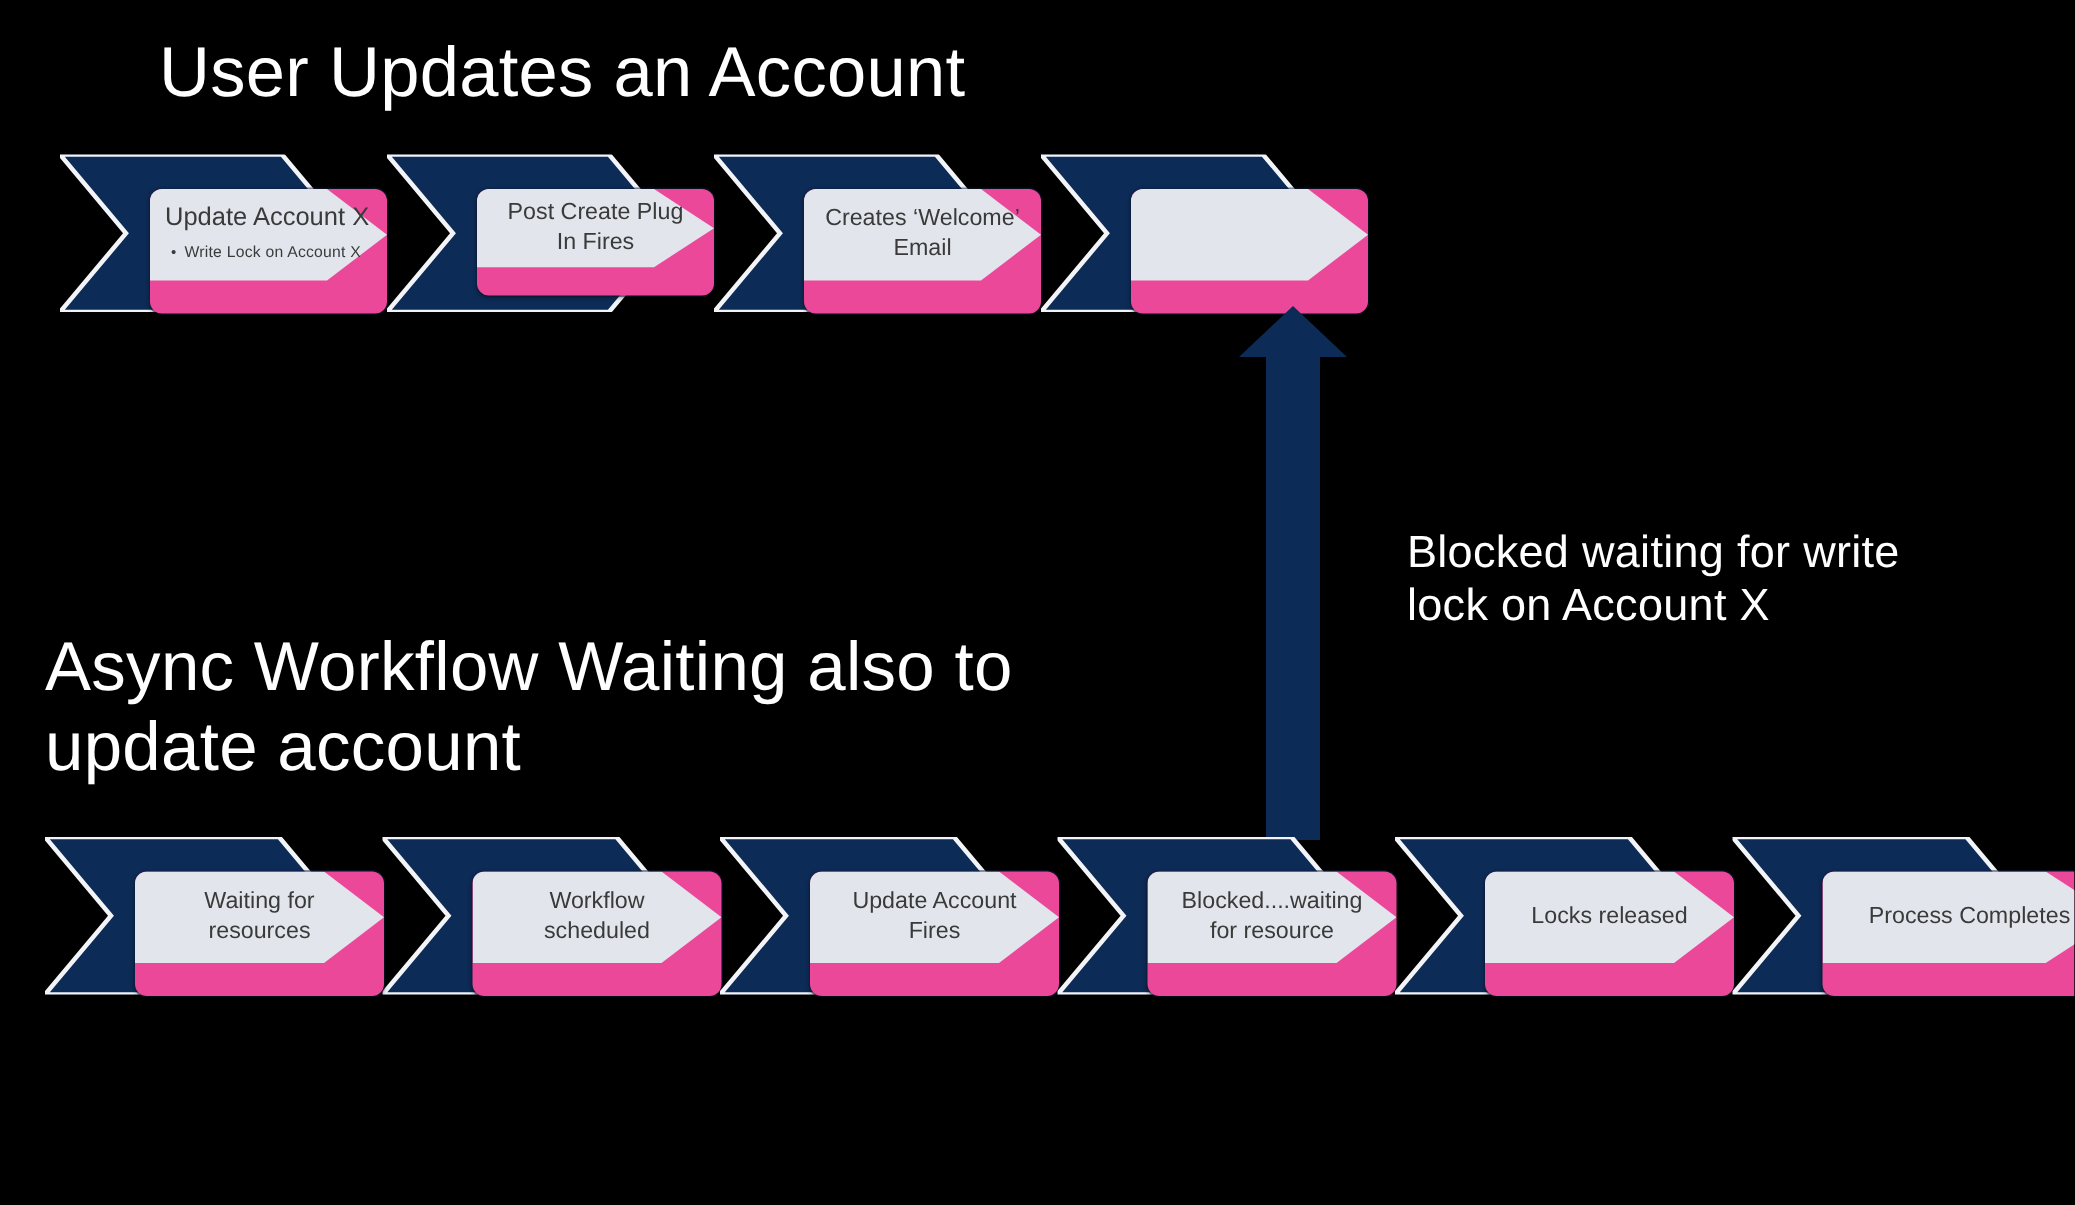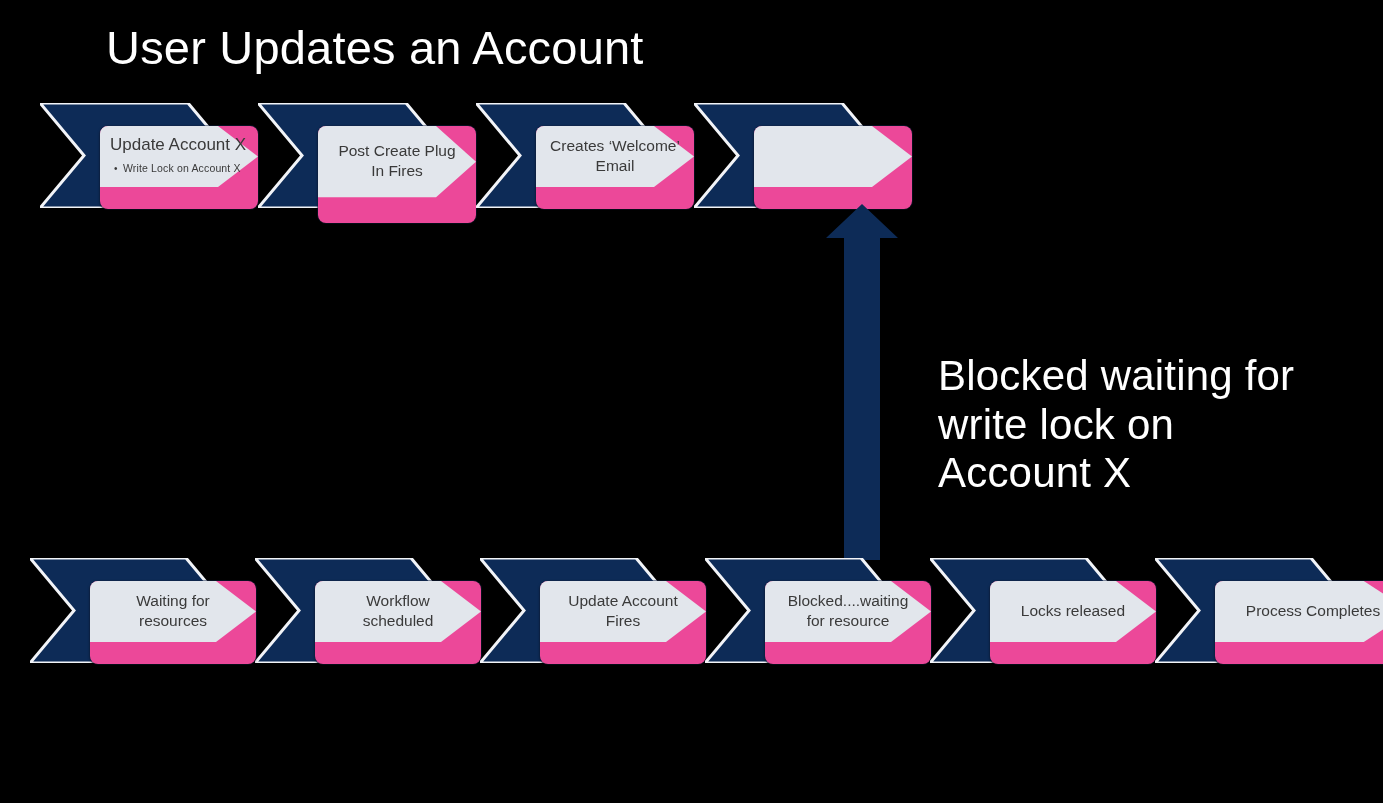--- a/index.html
+++ b/index.html
@@ -36,21 +36,21 @@
   }
   #title-async-workflow {
     left: 30px;
     top: 418px;
     font-size: 46px;
     width: 740px;
   }
   #note-blocked {
     left: 938px;
     top: 352px;
-    font-size: 42px;
+    font-size: 30px;
     width: 390px;
   }
 
   
   #block-arrow {
     position: absolute;
     left: 826px;
     top: 204px;
     width: 72px;
     height: 356px;
@@ -162,21 +162,21 @@
           <svg class="card-inner-chev" width="158" height="83" viewBox="0 0 158 83" preserveAspectRatio="none">
             <polygon points="0.0,0.0 118.0,0.0 158.0,30.5 118.0,61.0 0.0,61.0" fill="#e2e6ec"></polygon>
           </svg>
           <div class="card-text left-align" style="height: 100%;"><div class="card-title">Update Account X</div><ul class="card-bullets"><li>Write  Lock on Account  X</li></ul></div>
         </div>
       </div>
       <div class="step" style="left: 258px; width: 192px;">
         <svg class="chev-navy" width="192" height="105" viewBox="0 0 192 105" preserveAspectRatio="none">
           <polygon points="0.0,0.0 148.0,0.0 192.0,52.5 148.0,105.0 0.0,105.0 44.0,52.5" fill="#0d2b57" stroke="#f2f4f8" stroke-width="3"></polygon>
         </svg>
-        <div class="card" style="left: 60px; width: 158px; height: 97px;">
+        <div class="card" style="left: 60px; width: 158px; height: 71px;">
           <svg class="card-inner-chev" width="158" height="83" viewBox="0 0 158 83" preserveAspectRatio="none">
             <polygon points="0.0,0.0 118.0,0.0 158.0,30.5 118.0,61.0 0.0,61.0" fill="#e2e6ec"></polygon>
           </svg>
           <div class="card-text">Post Create Plug In Fires</div>
         </div>
       </div>
       <div class="step" style="left: 476px; width: 192px;">
         <svg class="chev-navy" width="192" height="105" viewBox="0 0 192 105" preserveAspectRatio="none">
           <polygon points="0.0,0.0 148.0,0.0 192.0,52.5 148.0,105.0 0.0,105.0 44.0,52.5" fill="#0d2b57" stroke="#f2f4f8" stroke-width="3"></polygon>
         </svg>
@@ -198,20 +198,21 @@
         </div>
       </div>
     </div>
 
   <div id="block-arrow">
     <svg width="72" height="356" viewBox="0 0 72 356" preserveAspectRatio="none">
       <polygon points="36,0 72,34 54,34 54,356 18,356 18,34 0,34" fill="#0d2b57"></polygon>
     </svg>
   </div>
 
+  <div class="heading" id="title-async-workflow">Async Workflow Waiting also to update account</div>
 
   <div class="heading" id="note-blocked">Blocked waiting for write lock on Account X</div>
 
   <div class="row" id="row-bottom">
       <div class="step" style="left: 255px; width: 200px;">
         <svg class="chev-navy" width="200" height="105" viewBox="0 0 200 105" preserveAspectRatio="none">
           <polygon points="0.0,0.0 156.0,0.0 200.0,52.5 156.0,105.0 0.0,105.0 44.0,52.5" fill="#0d2b57" stroke="#f2f4f8" stroke-width="3"></polygon>
         </svg>
         <div class="card" style="left: 60px; width: 166px; height: 83px;">
           <svg class="card-inner-chev" width="166" height="83" viewBox="0 0 166 83" preserveAspectRatio="none">

